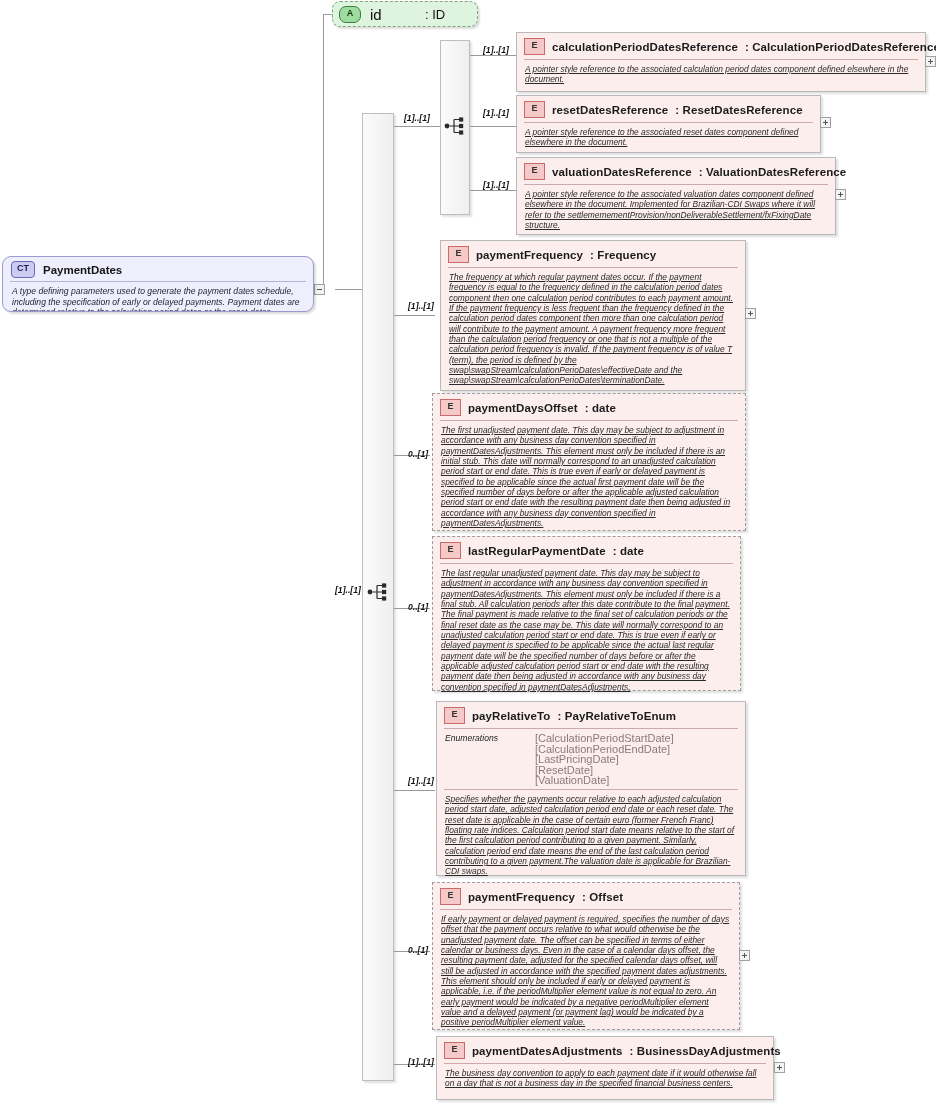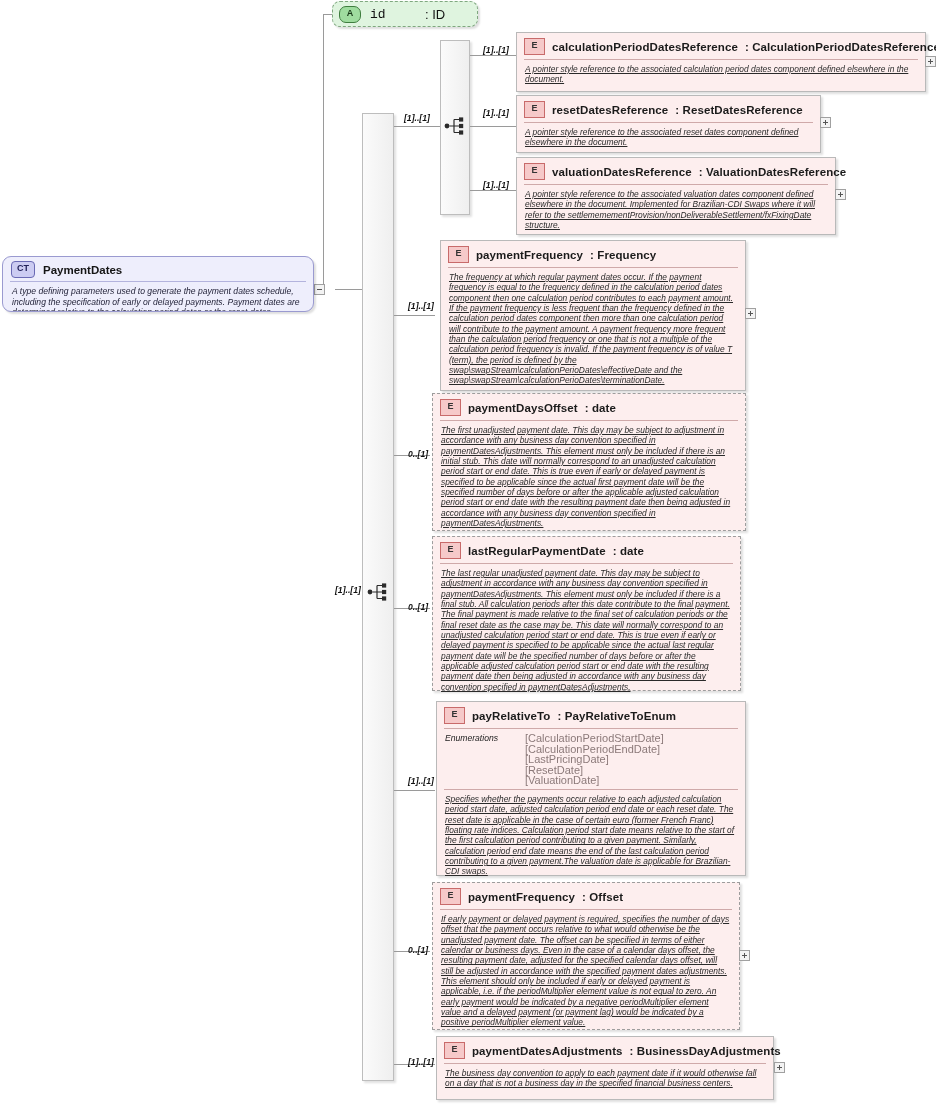--- a/index.html
+++ b/index.html
@@ -51,40 +51,40 @@
   .ctbox .rule{height:1px;background:#b3b3dd;margin:0 7px;}
   .ctbox .doc{padding:4px 9px;font-style:italic;font-size:8.6px;line-height:10.6px;color:#24243a;}
 
   
   .attr{position:absolute;left:332px;top:1px;width:146px;height:26px;
     box-sizing:border-box;border:1px dashed #7fa77f;border-radius:8px;
     background:#dff4df;box-shadow:2px 2px 2px rgba(0,0,0,.13);
     display:flex;align-items:center;gap:9px;padding-left:6px;}
   .attr .abadge{width:20px;height:15px;border:1px solid #3f7d3f;border-radius:7px;
     background:#9fdc9f;color:#183818;font-size:9px;line-height:13px;text-align:center;font-weight:bold;}
-  .attr .aname{font-size:13px;color:#111;font-family:Liberation Mono, monospace;}
+  .attr .aname{font-size:15px;color:#111;}
   .attr .atype{font-size:13px;color:#111;position:absolute;left:92px;}
 
   
   .grpbox{position:absolute;box-sizing:border-box;border:1px solid #bdbdbd;
     background:linear-gradient(to right,#fbfbfb,#efefef);
     box-shadow:2px 2px 2px rgba(0,0,0,.12);}
   .compositor{position:absolute;width:26px;height:26px;}
   .compositor svg{display:block;}
 
   
   .ln{position:absolute;background:#9a9a9a;}
   .lnh{height:1px;}
   .lnv{width:1px;}
 
   .card{position:absolute;font-style:italic;font-weight:bold;font-size:8.6px;
     color:#111;white-space:nowrap;font-family:"Liberation Sans",sans-serif;}
 
   
-  .enums{display:flex;gap:10px;padding:4px 8px 3px 8px;}
+  .enums{display:flex;gap:20px;padding:4px 8px 3px 8px;}
   .enums .lbl{font-style:italic;font-size:8.6px;color:#1c1c1c;flex:0 0 auto;width:70px;}
   .enums .vals{font-size:11px;line-height:10.6px;color:#8c7a7a;
     font-family:"Liberation Sans",sans-serif;}
 </style>
 </head>
 <body>
 
 <div class="canvas">
 
   <div class="ln lnv" style="left:323px;top:14px;height:275px;"></div>

